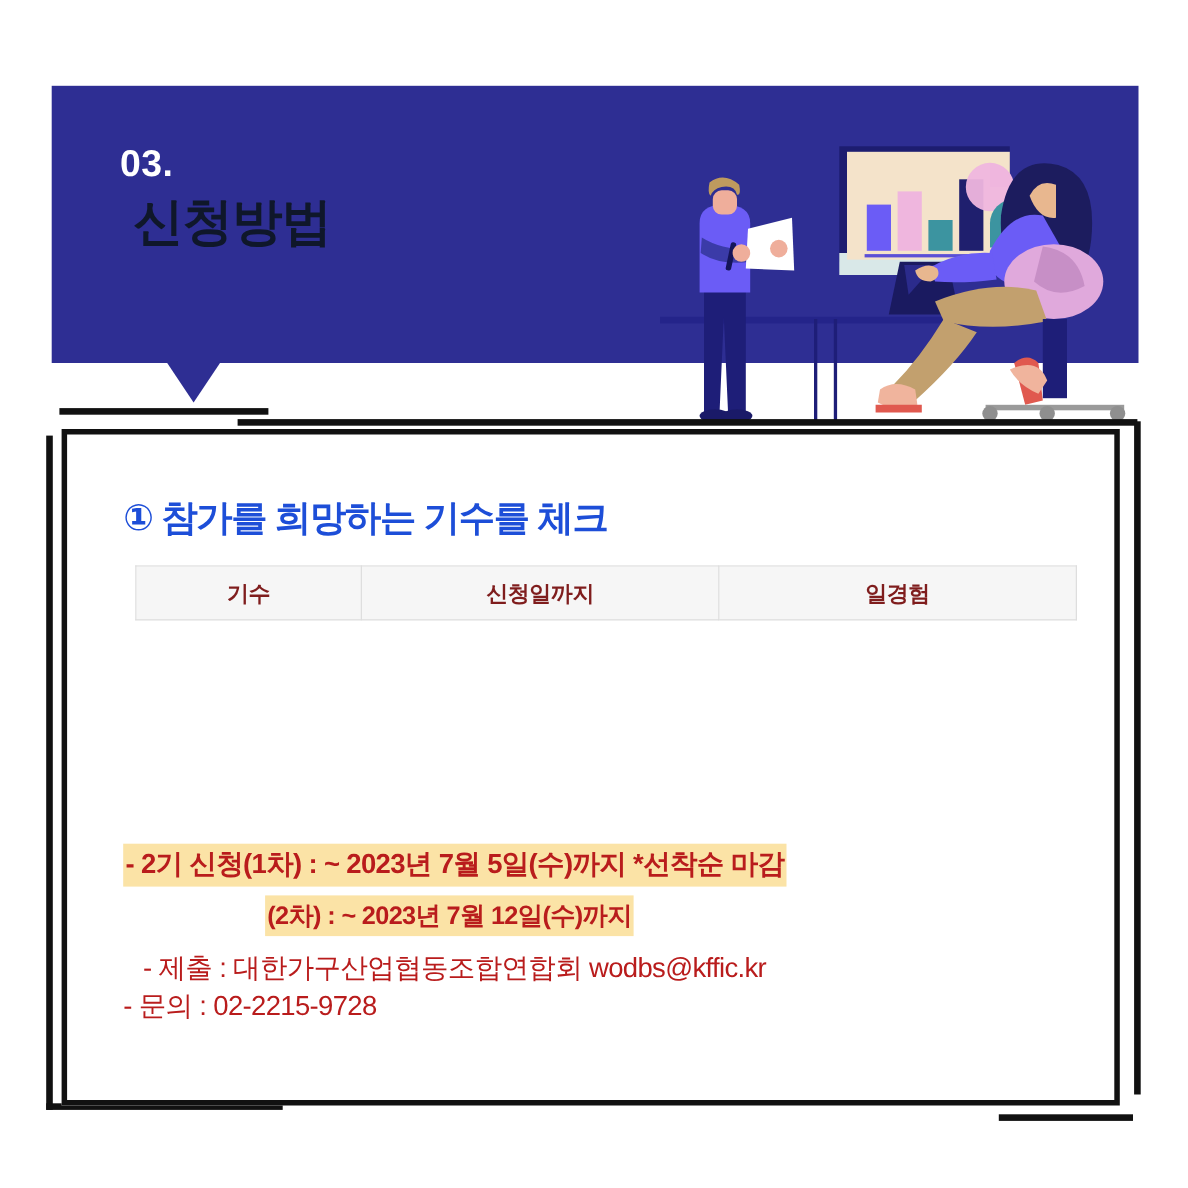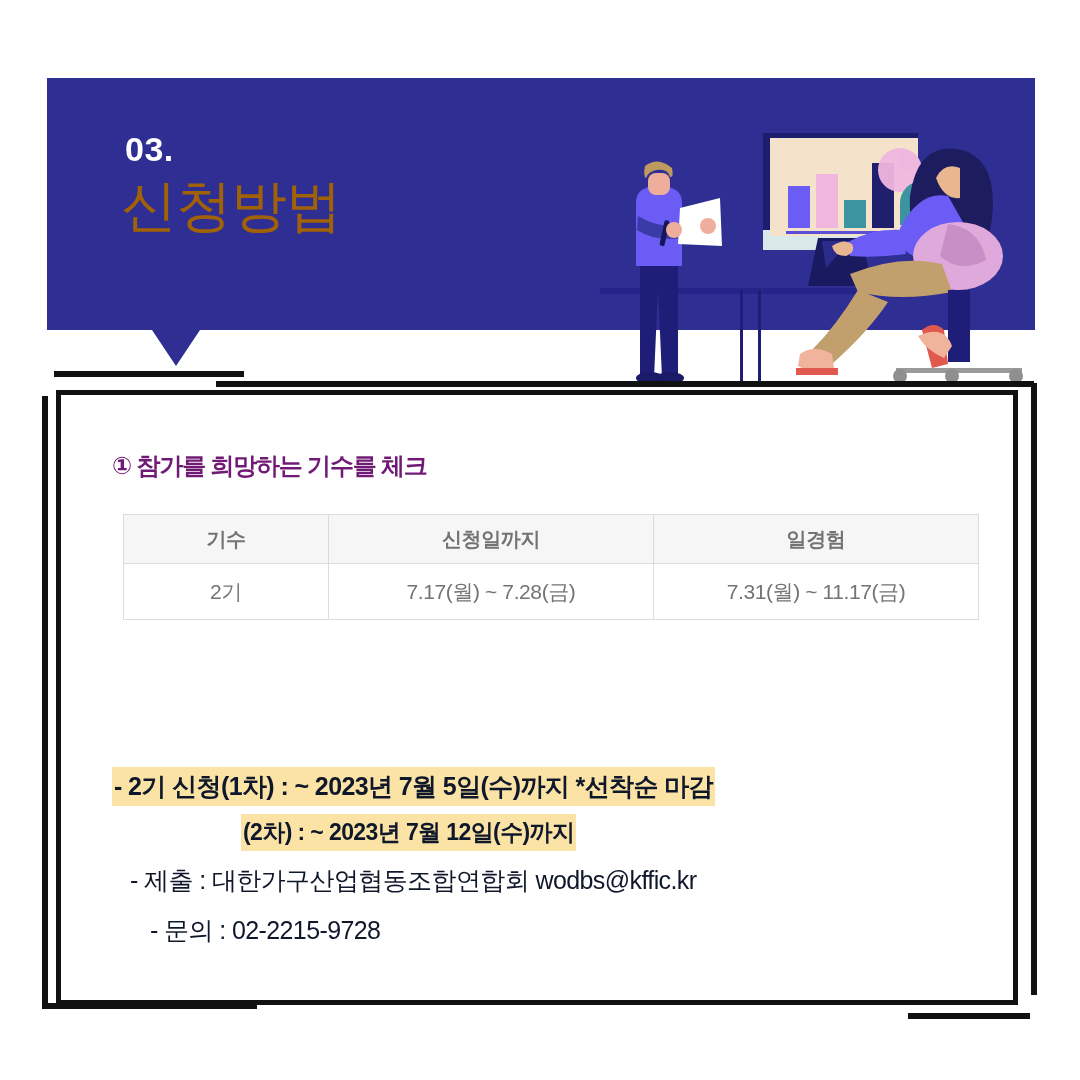--- a/index.html
+++ b/index.html
@@ -31,35 +31,35 @@
     left: 152px;
     top: 330px;
     width: 0;
     height: 0;
     border-left: 24px solid transparent;
     border-right: 24px solid transparent;
     border-top: 36px solid #2E2E93;
   }
   #header-number {
     position: absolute;
-    left: 125px;
+    left: 109px;
     top: 132px;
     font-size: 34px;
     font-weight: 800;
     color: #ffffff;
     letter-spacing: 0.5px;
     line-height: 1;
   }
   #header-title {
     position: absolute;
     left: 121px;
     top: 178px;
-    font-size: 56px;
-    font-weight: 400;
-    color: #a16207;
+    font-size: 46px;
+    font-weight: 700;
+    color: #0f172a;
     letter-spacing: -1px;
     line-height: 1;
   }
 
   
   #illustration {
     position: absolute;
     left: 600px;
     top: 78px;
     width: 435px;
@@ -105,23 +105,23 @@
   #content {
     position: absolute;
     left: 56px;
     top: 390px;
     width: 962px;
     height: 615px;
   }
 
   .section-heading {
     position: absolute;
-    font-size: 24px;
+    font-size: 33px;
     font-weight: 800;
-    color: #701a75;
+    color: #1d4ed8;
     letter-spacing: -1.2px;
     white-space: nowrap;
     line-height: 1;
   }
   #heading-one { left: 56px; top: 64px; }
   #heading-two { left: 56px; top: 316px; }
 
   
   #schedule-table {
     position: absolute;
@@ -129,55 +129,55 @@
     top: 124px;
     width: 855px;
     border-collapse: collapse;
     table-layout: fixed;
   }
   #schedule-table th,
   #schedule-table td {
     border: 1px solid #dcdcdc;
     text-align: center;
     font-size: 21px;
-    color: #737373;
+    color: #7f1d1d;
     font-weight: 400;
     padding: 0;
     height: 55px;
     vertical-align: middle;
     letter-spacing: -0.4px;
   }
   #schedule-table th {
     background: #f6f6f6;
     font-weight: 700;
     height: 48px;
     font-size: 20px;
   }
   #schedule-table col.col-batch  { width: 205px; }
   #schedule-table col.col-train  { width: 325px; }
   #schedule-table col.col-work   { width: 325px; }
 
   
   .detail-line {
     position: absolute;
     font-size: 25px;
-    color: #0f172a;
+    color: #b91c1c;
     white-space: nowrap;
     line-height: 1;
     letter-spacing: -0.6px;
   }
   .detail-line.bold { font-weight: 700; }
   .detail-line .hl {
     background: #FBE3A6;
     padding: 5px 2px 6px 2px;
   }
   #detail-line-1 { left: 56px; top: 384px; }
   #detail-line-2 { left: 185px; top: 431px; font-size: 23px; }
   #detail-line-3 { left: 56px; top: 478px; margin-left: 18px; }
-  #detail-line-4 { left: 56px; top: 528px; margin-left: 38px; }
+  #detail-line-4 { left: 56px; top: 513px; }
 </style>
 </head>
 <body>
 
 <div id="header-banner"></div>
 <div id="header-pointer"></div>
 
 <div id="header-number">03.</div>
 
 <div id="header-title">신청방법</div>
@@ -262,25 +262,20 @@
         <col class="col-work">
     </colgroup>
     <thead>
       <tr>
         <th>기수</th>
         <th>신청일까지</th>
         <th>일경험</th>
       </tr>
     </thead>
     <tbody>
-      <tr>
-        <td>2기</td>
-        <td>7.17(월) ~ 7.28(금)</td>
-        <td>7.31(월) ~ 11.17(금)</td>
-      </tr>
     </tbody>
   </table>
 
 
   <div class="detail-line bold" id="detail-line-1">
     <span class="hl">- 2기 신청(1차) : ~ 2023년 7월 5일(수)까지 *선착순 마감</span>
   </div>
 
   <div class="detail-line bold" id="detail-line-2">
     <span class="hl">(2차) : ~ 2023년 7월 12일(수)까지</span>

